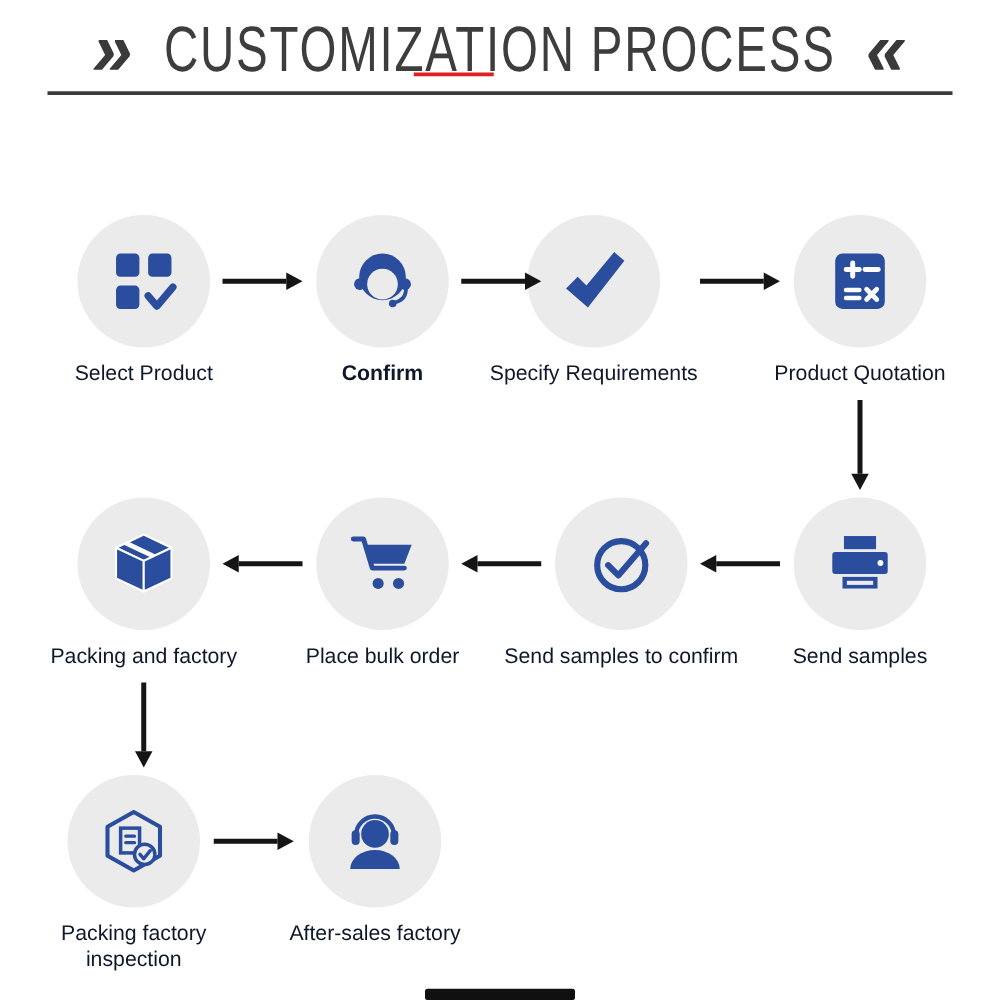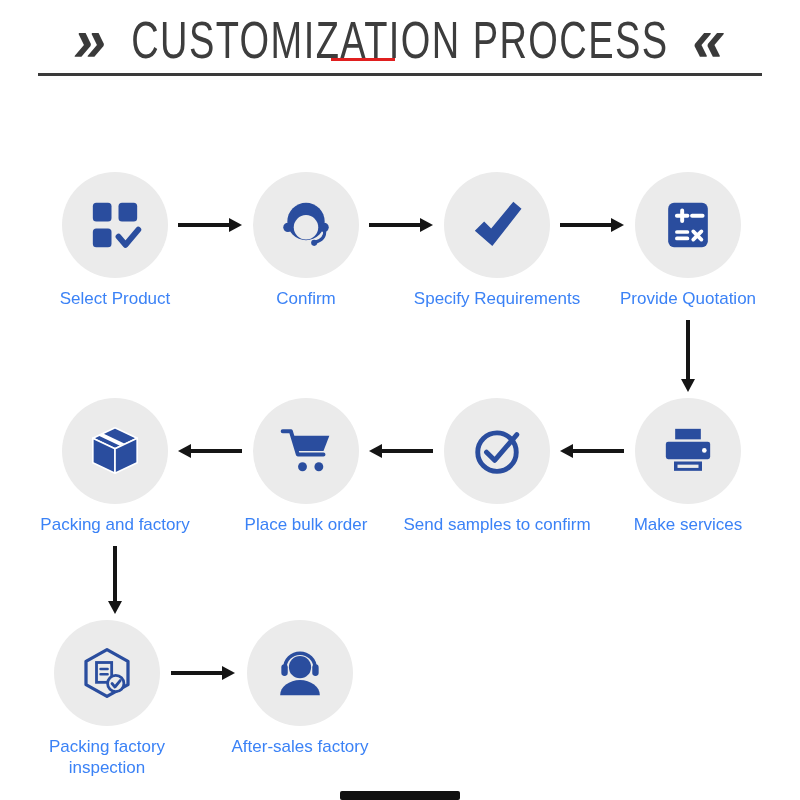--- a/index.html
+++ b/index.html
@@ -17,21 +17,21 @@
   .red-underline { position:absolute; top:58px; left:331px; width:64px; height:3px;
                    background:#e01f1f; }
   .title-rule { position:absolute; top:73px; left:38px; width:724px; height:3px;
                 background:#3a3a3a; }
 
   
   .node { position:absolute; width:190px; text-align:center; }
   .circle { width:106px; height:106px; border-radius:50%; background:#ebebeb;
             margin:0 auto; display:flex; align-items:center; justify-content:center; }
   .circle svg { width:56px; height:56px; display:block; }
-  .label { margin-top:10px; font-size:17px; color:#3b82f6; line-height:1.25; }
+  .label { margin-top:10px; font-size:17px; color:#0f172a; line-height:1.25; }
   .node-narrow { width:160px; }
 
   
   .h-arrow { position:absolute; width:64px; height:16px; display:flex; align-items:center; }
   .h-arrow .shaft { flex:1; height:3.5px; background:#151515; }
   .head-right { width:0; height:0; border-left:13px solid #151515;
                 border-top:7.5px solid transparent; border-bottom:7.5px solid transparent; }
   .head-left  { width:0; height:0; border-right:13px solid #151515;
                 border-top:7.5px solid transparent; border-bottom:7.5px solid transparent; }
   .v-arrow { position:absolute; width:16px; display:flex; flex-direction:column; align-items:center; }
@@ -64,55 +64,55 @@
       <svg viewBox="0 0 48 48">
         <rect class="ic" x="5" y="5" width="16" height="16" rx="3"></rect>
         <rect class="ic" x="27" y="5" width="16" height="16" rx="3"></rect>
         <rect class="ic" x="5" y="27" width="16" height="16" rx="3"></rect>
         <path class="ic-stroke" d="M27 34 l6 7 l11 -13" stroke-width="5" stroke-linecap="round" stroke-linejoin="round"></path>
       </svg>
     </div>
     <div class="label">Select Product</div>
   </div>
 
-  <div class="node" style="left:211px; top:172px;">
+  <div class="node" style="left:211px; top:172px;font-weight:bold;">
     <div class="circle">
       <svg viewBox="0 0 48 48">
         <circle class="ic" cx="24" cy="21" r="16"></circle>
         <circle cx="24" cy="26" r="10.5" fill="#ebebeb"></circle>
         <path class="ic" d="M13 21 a11 9 0 0 1 22 0 l0 -5 a11 10 0 0 0 -22 0 z"></path>
         <circle class="ic" cx="8.5" cy="26" r="4"></circle>
         <circle class="ic" cx="39.5" cy="26" r="4"></circle>
         <path class="ic-stroke" d="M40 28 q1 9 -9 11" stroke-width="2.6" stroke-linecap="round"></path>
         <circle class="ic" cx="31" cy="39.3" r="2.6"></circle>
       </svg>
     </div>
     <div class="label">Confirm</div>
   </div>
 
-  <div class="node" style="left:402px; top:172px;">
+  <div class="node" style="left:380px; top:172px;">
     <div class="circle">
       <svg viewBox="0 0 48 48">
         <path class="ic" d="M5 29 L13 21 L19 27 L38 4 L45 10 L20 42 Z"></path>
       </svg>
     </div>
     <div class="label">Specify Requirements</div>
   </div>
 
   <div class="node" style="left:593px; top:172px;">
     <div class="circle">
       <svg viewBox="0 0 48 48">
         <rect class="ic" x="7" y="5" width="34" height="38" rx="5"></rect>
         <path class="ic-white" d="M14.5 16 h9 M19 11.5 v9" stroke-width="3.4" stroke-linecap="round"></path>
         <path class="ic-white" d="M27.5 16 h9" stroke-width="3.4" stroke-linecap="round"></path>
         <path class="ic-white" d="M14.5 30 h9 M14.5 35.5 h9" stroke-width="3.2" stroke-linecap="round"></path>
         <path class="ic-white" d="M28.5 29.5 l7 7 M35.5 29.5 l-7 7" stroke-width="3.2" stroke-linecap="round"></path>
       </svg>
     </div>
-    <div class="label">Provide Quotation</div>
+    <div class="label">Product Quotation</div>
   </div>
 
   <div class="h-arrow" style="left:178px; top:217px;">
     <div class="shaft"></div>
       <div class="head-right"></div>
   </div>
   <div class="h-arrow" style="left:369px; top:217px;">
     <div class="shaft"></div>
       <div class="head-right"></div>
   </div>
@@ -165,21 +165,21 @@
   <div class="node" style="left:593px; top:398px;">
     <div class="circle">
       <svg viewBox="0 0 48 48">
         <rect class="ic" x="13" y="5" width="22" height="9"></rect>
         <rect class="ic" x="5" y="16" width="38" height="15" rx="2"></rect>
         <circle cx="38" cy="23.5" r="2" fill="#ffffff"></circle>
         <rect class="ic" x="12" y="33" width="24" height="8"></rect>
         <rect x="15" y="35.7" width="18" height="2.8" fill="#ebebeb"></rect>
       </svg>
     </div>
-    <div class="label">Make services</div>
+    <div class="label">Send samples</div>
   </div>
 
   <div class="h-arrow" style="left:178px; top:443px;">
     <div class="head-left"></div>
       <div class="shaft"></div>
   </div>
   <div class="h-arrow" style="left:369px; top:443px;">
     <div class="head-left"></div>
       <div class="shaft"></div>
   </div>

